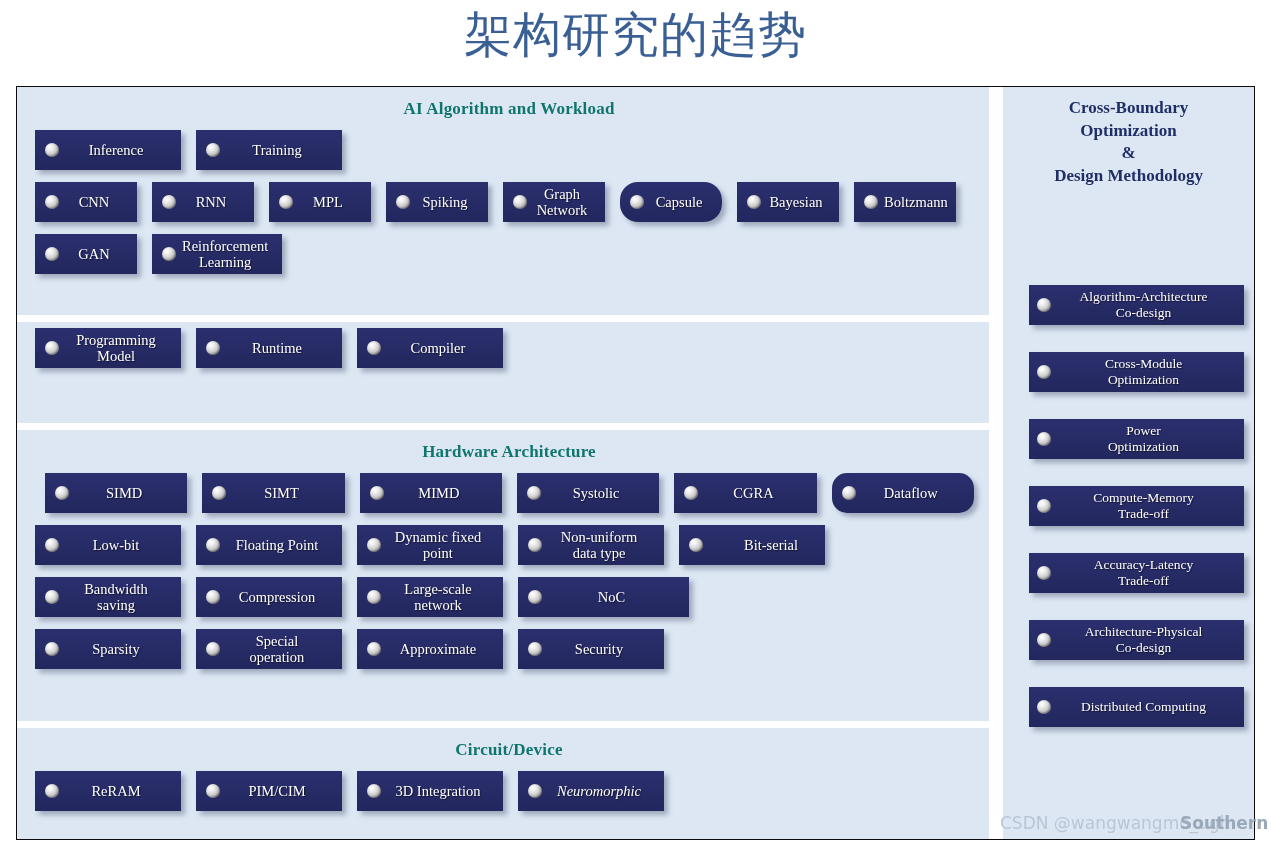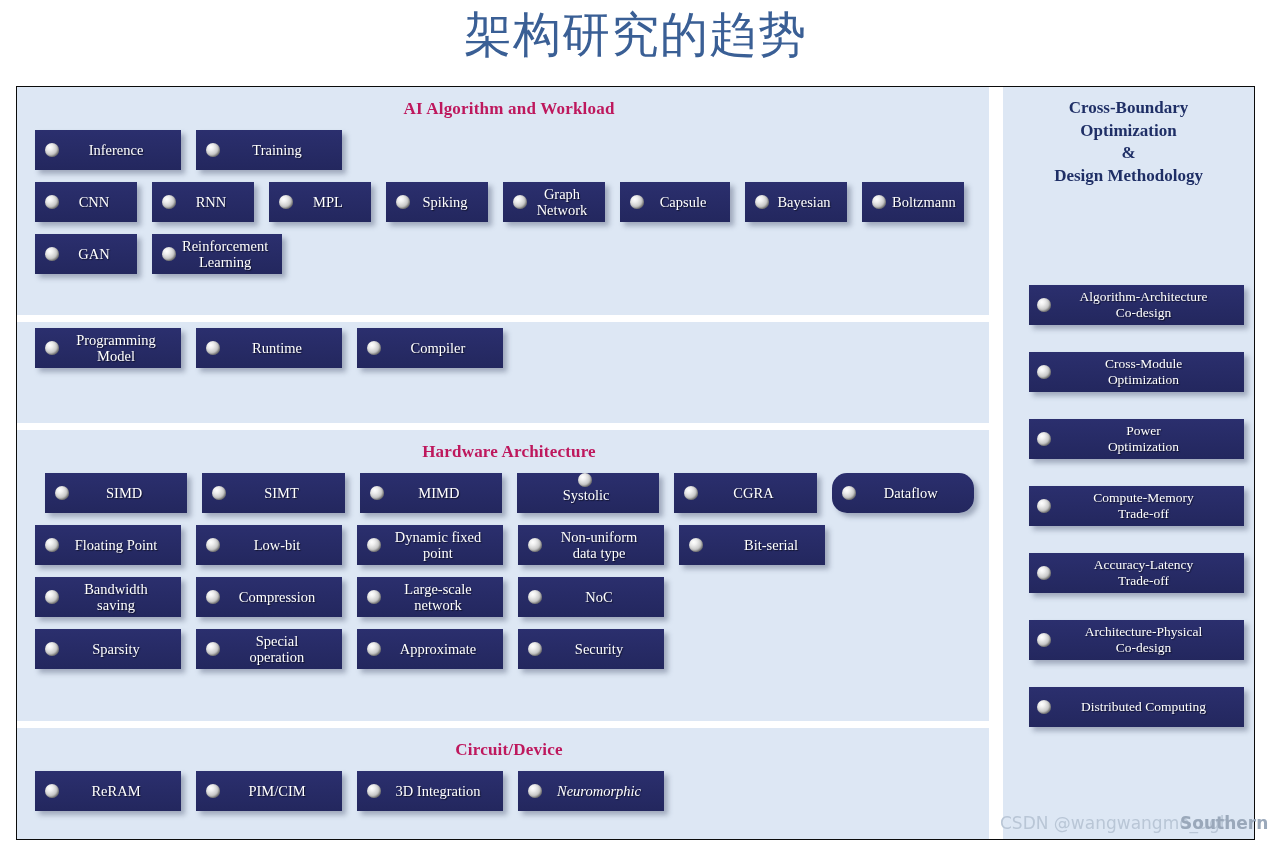--- a/index.html
+++ b/index.html
@@ -79,21 +79,21 @@
   .section.s-prog      { height: 102px; }
   .section.s-hw        { height: 295px; }
   .section.s-circuit   { height: 112px; }
 
   .section-title {
     text-align: center;
     font-family: "Liberation Serif", "DejaVu Serif", serif;
     font-weight: bold;
     font-size: 17px;
     line-height: 22px;
-    color: #be185d;
+    color: #0f766e;
     margin: 5px 0 10px 12px;
     letter-spacing: 0.2px;
   }
 
   .row {
     display: flex;
     align-items: flex-start;
     padding-left: 18px;
     margin-bottom: 12px;
   }
@@ -219,21 +219,21 @@
           </div>
           <div class="chip" style="width: 102px;">
             <span class="bullet"></span>
             <span class="chip-label">Spiking</span>
           </div>
           <div class="chip two-line" style="width: 102px;">
             <span class="bullet"></span>
             <span class="chip-label">Graph
 Network</span>
           </div>
-          <div class="chip" style="width: 110px;">
+          <div class="chip" style="width: 102px; border-radius: 18px;">
             <span class="bullet"></span>
             <span class="chip-label">Capsule</span>
           </div>
           <div class="chip" style="width: 102px;">
             <span class="bullet"></span>
             <span class="chip-label">Bayesian</span>
           </div>
           <div class="chip" style="width: 102px;">
             <span class="bullet"></span>
             <span class="chip-label">Boltzmann</span>
@@ -276,41 +276,41 @@
             <span class="chip-label">SIMD</span>
           </div>
           <div class="chip" style="width: 146px;">
             <span class="bullet"></span>
             <span class="chip-label">SIMT</span>
           </div>
           <div class="chip" style="width: 146px;">
             <span class="bullet"></span>
             <span class="chip-label">MIMD</span>
           </div>
-          <div class="chip" style="width: 146px; flex-direction: column;">
+          <div class="chip" style="width: 146px;">
             <span class="bullet"></span>
             <span class="chip-label">Systolic</span>
           </div>
           <div class="chip" style="width: 146px;">
             <span class="bullet"></span>
             <span class="chip-label">CGRA</span>
           </div>
           <div class="chip" style="width: 146px; border-radius: 15px;">
             <span class="bullet"></span>
             <span class="chip-label">Dataflow</span>
           </div>
         </div>
         <div class="row">
           <div class="chip" style="width: 146px;">
             <span class="bullet"></span>
+            <span class="chip-label">Low-bit</span>
+          </div>
+          <div class="chip" style="width: 146px;">
+            <span class="bullet"></span>
             <span class="chip-label">Floating Point</span>
-          </div>
-          <div class="chip" style="width: 146px;">
-            <span class="bullet"></span>
-            <span class="chip-label">Low-bit</span>
           </div>
           <div class="chip two-line" style="width: 146px;">
             <span class="bullet"></span>
             <span class="chip-label">Dynamic fixed
 point</span>
           </div>
           <div class="chip two-line" style="width: 146px;">
             <span class="bullet"></span>
             <span class="chip-label">Non-uniform
 data type</span>
@@ -328,21 +328,21 @@
           </div>
           <div class="chip" style="width: 146px;">
             <span class="bullet"></span>
             <span class="chip-label">Compression</span>
           </div>
           <div class="chip two-line" style="width: 146px;">
             <span class="bullet"></span>
             <span class="chip-label">Large-scale
 network</span>
           </div>
-          <div class="chip" style="width: 146px; justify-content: flex-end;">
+          <div class="chip" style="width: 171px; justify-content: flex-end;">
             <span class="bullet"></span>
             <span class="chip-label">NoC</span>
           </div>
         </div>
         <div class="row">
           <div class="chip" style="width: 146px;">
             <span class="bullet"></span>
             <span class="chip-label">Sparsity</span>
           </div>
           <div class="chip two-line" style="width: 146px;">

